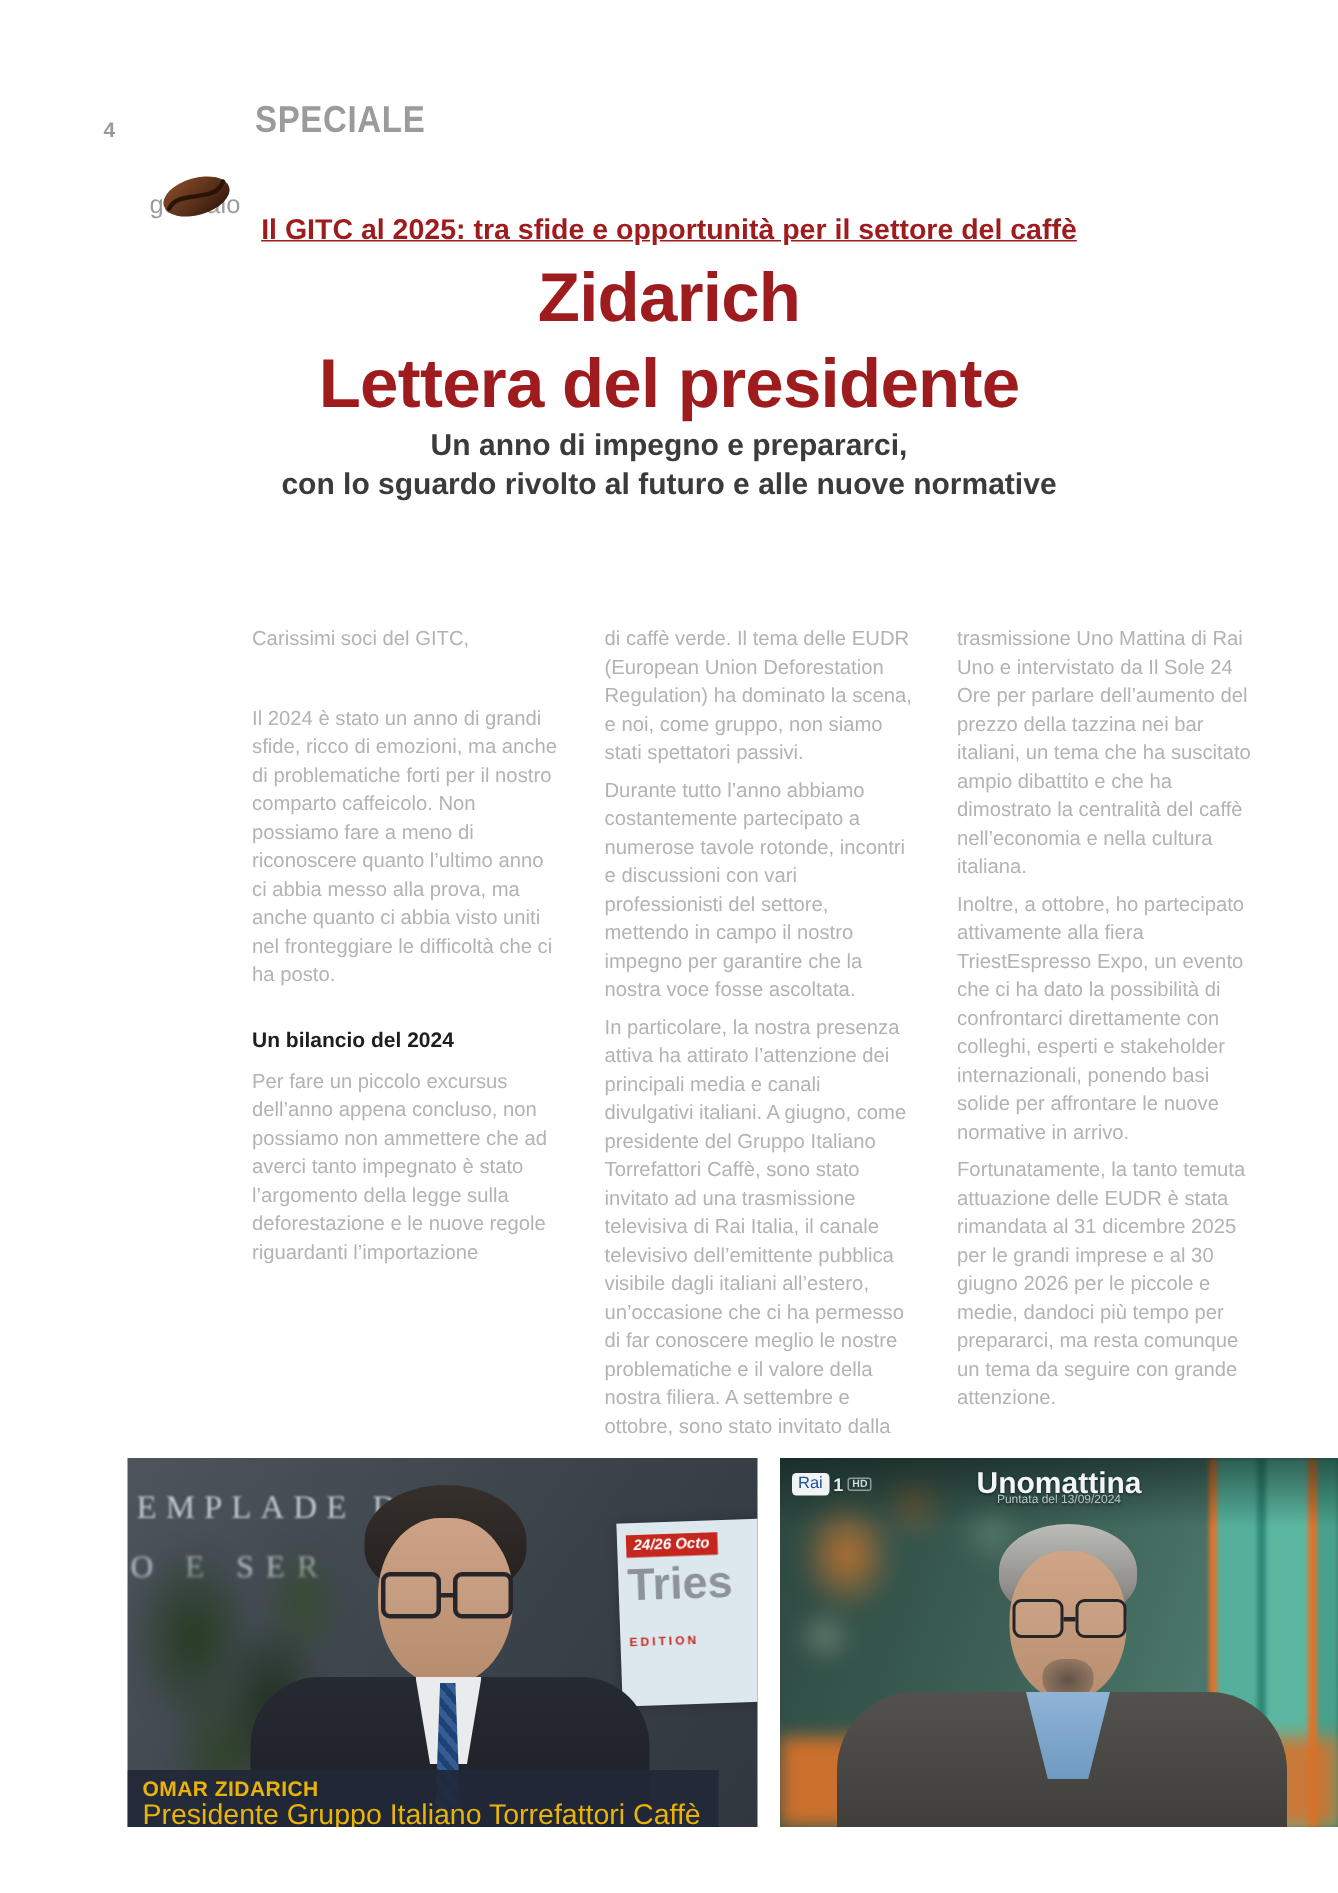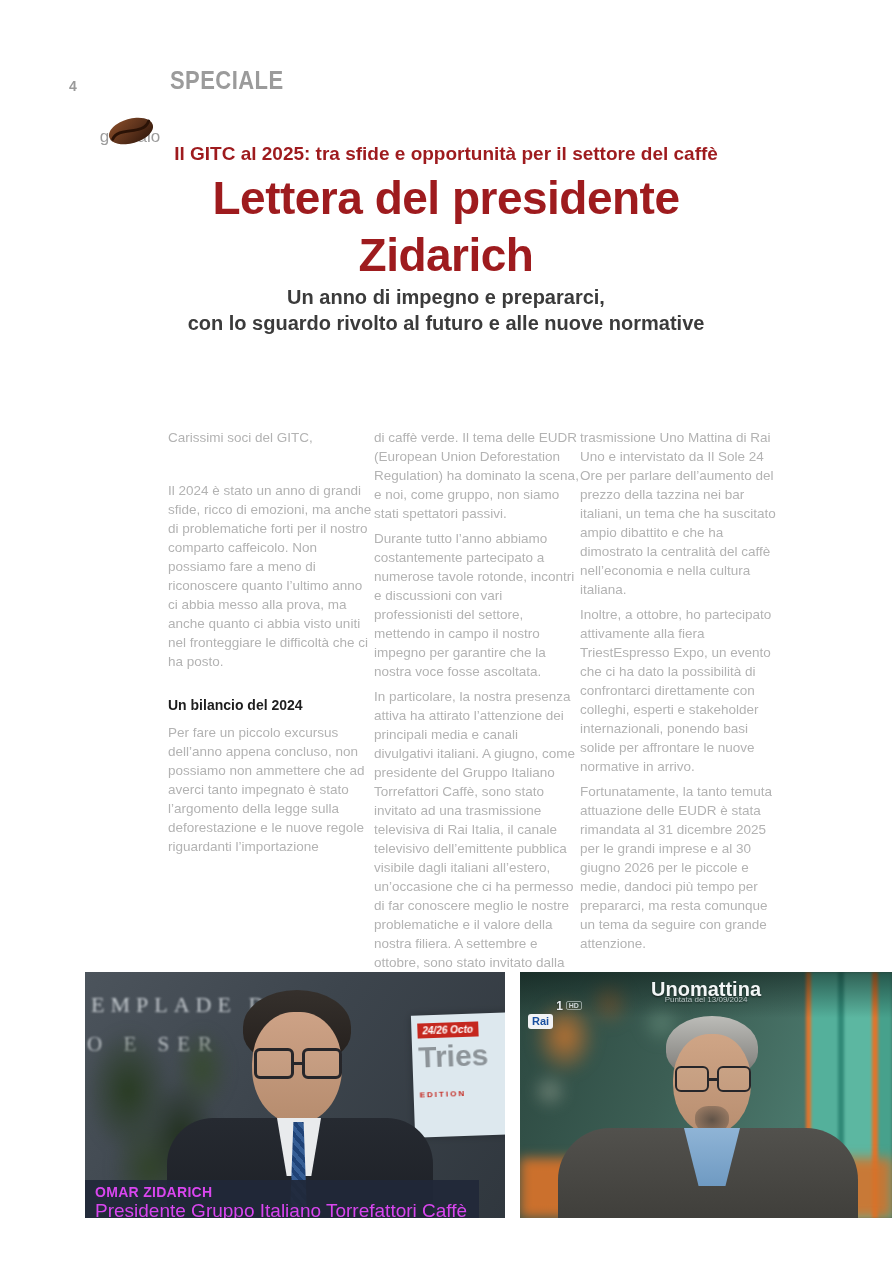--- a/index.html
+++ b/index.html
@@ -13,28 +13,28 @@
   .logo-nt{font-size:46px;font-weight:800;color:#fdfdfd;line-height:0.82;letter-spacing:1px;
            text-shadow:4px 3px 0 #8d8d8d;}
   .logo-month{position:absolute;left:84px;top:104px;width:92px;text-align:center;
               font-size:17px;font-weight:normal;color:#9c9c9c;margin-top:23px;}
   .bean{position:absolute;left:102px;top:114px;width:58px;height:34px;}
   .section-label{position:absolute;left:170px;top:66px;font-size:25px;font-weight:800;color:#9b9b9b;
                  letter-spacing:0.5px;transform:scaleX(0.88);transform-origin:left center;}
 
   
   .kicker{position:absolute;left:0;top:143px;width:100%;text-align:center;
-          font-size:19px;font-weight:bold;color:#9e1b1e;}
+          font-size:19px;font-weight:bold;color:#9e1b1e;text-decoration:underline;}
   .headline{position:absolute;left:0;top:170px;width:100%;margin:0;text-align:center;
             font-size:46px;line-height:57px;font-weight:800;color:#9e1b1e;letter-spacing:-0.5px;}
   .subtitle{position:absolute;left:0;top:284px;width:100%;text-align:center;
             font-size:20px;line-height:26px;font-weight:bold;color:#3b3b3b;}
 
   
-  .columns{position:absolute;left:168px;top:428px;width:676px;height:545px;display:flex;overflow:hidden;}
+  .columns{position:absolute;left:168px;top:416px;width:676px;height:545px;display:flex;gap:29px;overflow:hidden;}
   .col{width:206px;overflow:hidden;}
   .para{margin:0 0 6px 0;font-size:13.5px;line-height:19px;color:#b3b3b3;}
   .para.salutation{margin-bottom:34px;}
   .col-heading{margin:22px 0 5px 0;font-size:14px;line-height:25px;font-weight:800;color:#1e1e1e;}
 
   
   .photo{position:absolute;top:972px;height:246px;overflow:hidden;}
   .photo-left{left:85px;width:420px;background:linear-gradient(125deg,#4c545c 0%,#3d454d 45%,#30373e 100%);}
   .photo-right{left:520px;width:372px;background:linear-gradient(110deg,#2c4840 0%,#3c5e54 40%,#4a776b 72%,#3e6a5f 100%);}
   .layer{position:absolute;}
@@ -50,21 +50,21 @@
            radial-gradient(50px 80px at 60% 65%,rgba(30,46,24,0.9),rgba(30,46,24,0) 70%),
            radial-gradient(55px 70px at 45% 80%,rgba(46,66,34,0.85),rgba(46,66,34,0) 70%),
            radial-gradient(40px 60px at 70% 35%,rgba(52,74,40,0.8),rgba(52,74,40,0) 70%);}
   .banner{left:328px;top:42px;width:100px;height:122px;background:#dde8ee;transform:rotate(-2deg);
           box-shadow:0 0 8px rgba(0,0,0,0.25);filter:blur(0.4px);overflow:hidden;}
   .banner-date{margin:8px 0 0 6px;display:inline-block;background:#c5271e;color:#ffffff;
                font-size:10px;font-weight:bold;font-style:italic;padding:2px 5px;white-space:nowrap;}
   .banner-title{margin:2px 0 0 6px;font-size:30px;font-weight:bold;color:#8d9499;white-space:nowrap;}
   .banner-edition{margin:16px 0 0 6px;font-size:8px;font-weight:bold;letter-spacing:2px;color:#c5271e;
                   filter:blur(0.5px);white-space:nowrap;}
-  .caption{left:0;top:208px;background:rgba(33,40,56,0.92);color:#d946ef;padding:4px 12px 6px 10px;}
+  .caption{left:0;top:208px;background:rgba(33,40,56,0.92);color:#eab308;padding:4px 12px 6px 10px;}
   .cap-name{font-size:14px;font-weight:bold;letter-spacing:0.3px;}
   .cap-role{font-size:19px;}
 
   
   .hair{border-radius:50% 50% 42% 42%;}
   .face{border-radius:46% 46% 50% 50%;}
   .glasses{display:flex;align-items:center;}
   .lens{border:3px solid #26262a;border-radius:6px;background:rgba(255,255,255,0.05);}
   .bridge{width:8px;height:3px;background:#26262a;}
 
@@ -90,22 +90,22 @@
            radial-gradient(30px 30px at 38% 30%,rgba(120,160,140,0.5),rgba(120,160,140,0) 70%);}
   .panels{right:0;top:0;width:86px;height:246px;filter:blur(1.5px);
           background:linear-gradient(90deg,#e0742c 0 5px,#54b09b 5px 32px,#2f8876 32px 38px,
                      #5cb7a1 38px 66px,#e0742c 66px 72px,#47a18c 72px 86px);}
   .couch{left:0;top:186px;width:372px;height:60px;filter:blur(6px);
          background:linear-gradient(90deg,rgba(212,114,43,0.95) 0 24%,rgba(150,90,50,0.5) 38%,
                     rgba(90,70,60,0.4) 60%,rgba(212,114,43,0.9) 85%);}
   .top-shade{left:0;top:0;width:372px;height:46px;
              background:linear-gradient(rgba(10,25,22,0.55),rgba(10,25,22,0));}
   .rai-logo{left:8px;top:10px;display:flex;align-items:center;gap:3px;}
-  .rai-box{background:#f2f3f5;color:#1a50a0;font-weight:700;font-size:11px;border-radius:3px;
-           padding:1px 4px 2px 4px;margin-top:32px;}
+  .rai-box{background:#f2f3f5;color:#1a50a0;font-weight:400;font-size:11px;border-radius:3px;
+           padding:1px 4px 2px 4px;}
   .rai-one{color:#e8ecef;font-weight:800;font-size:12px;text-shadow:0 0 2px rgba(0,0,0,0.5);}
   .rai-hd{color:#cfd6d8;font-weight:bold;font-size:7px;border:1px solid rgba(210,220,220,0.6);
           border-radius:2px;padding:0 2px;}
   .show-title{left:0;top:6px;width:100%;text-align:center;font-size:20px;font-weight:bold;
               color:#f2f6f6;text-shadow:0 1px 2px rgba(0,0,0,0.6);}
   .show-sub{left:0;top:23px;width:100%;text-align:center;font-size:8px;
             color:rgba(215,228,228,0.8);text-shadow:0 1px 2px rgba(0,0,0,0.6);}
 
   
   .rp-hair{left:146px;top:44px;width:92px;height:62px;background:linear-gradient(#bcbcb8,#8e8d89 70%,#6f6e6a);}
@@ -136,22 +136,22 @@
     </defs>
     <g transform="rotate(-16 30 18)">
       <ellipse cx="30" cy="18" rx="24" ry="13" fill="url(#beanG)"></ellipse>
       <path d="M9 21 C 19 9, 41 27, 51 13" stroke="#2a1206" stroke-width="3" fill="none" stroke-linecap="round"></path>
     </g>
   </svg>
   <div class="section-label">SPECIALE</div>
 
   <div class="kicker">Il GITC al 2025: tra sfide e opportunità per il settore del caffè</div>
   <h1 class="headline">
+    <span style="display:block">Zidarich</span>
     <span style="display:block">Lettera del presidente</span>
-    <span style="display:block">Zidarich</span>
   </h1>
   <div class="subtitle">
     <span style="display:block">Un anno di impegno e prepararci,</span>
     <span style="display:block">con lo sguardo rivolto al futuro e alle nuove normative</span>
   </div>
 
   <div class="columns">
     <div class="col">
       <p class="para salutation">Carissimi soci del GITC,</p>
       <p class="para">Il 2024 è stato un anno di grandi sfide, ricco di emozioni, ma anche di problematiche forti per il nostro comparto caffeicolo. Non possiamo fare a meno di riconoscere quanto l’ultimo anno ci abbia messo alla prova, ma anche quanto ci abbia visto uniti nel fronteggiare le difficoltà che ci ha posto.</p>

